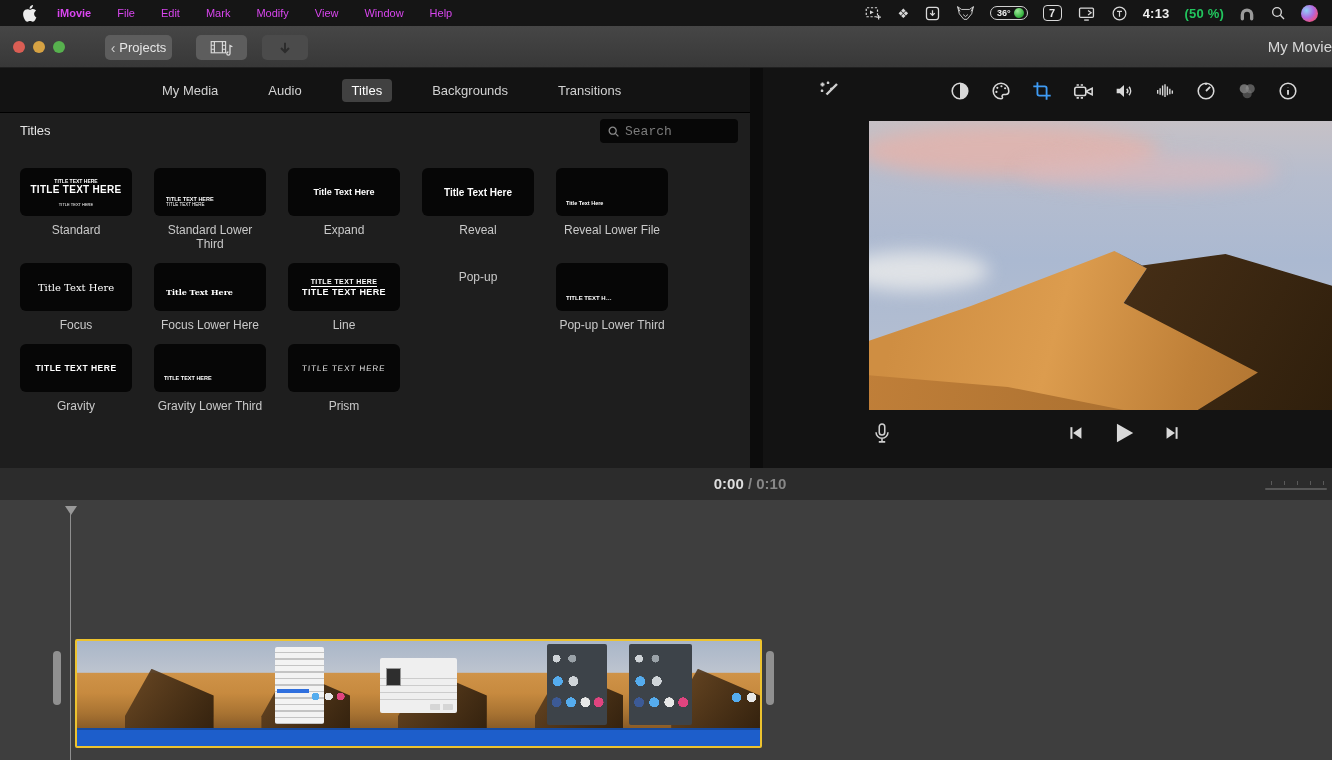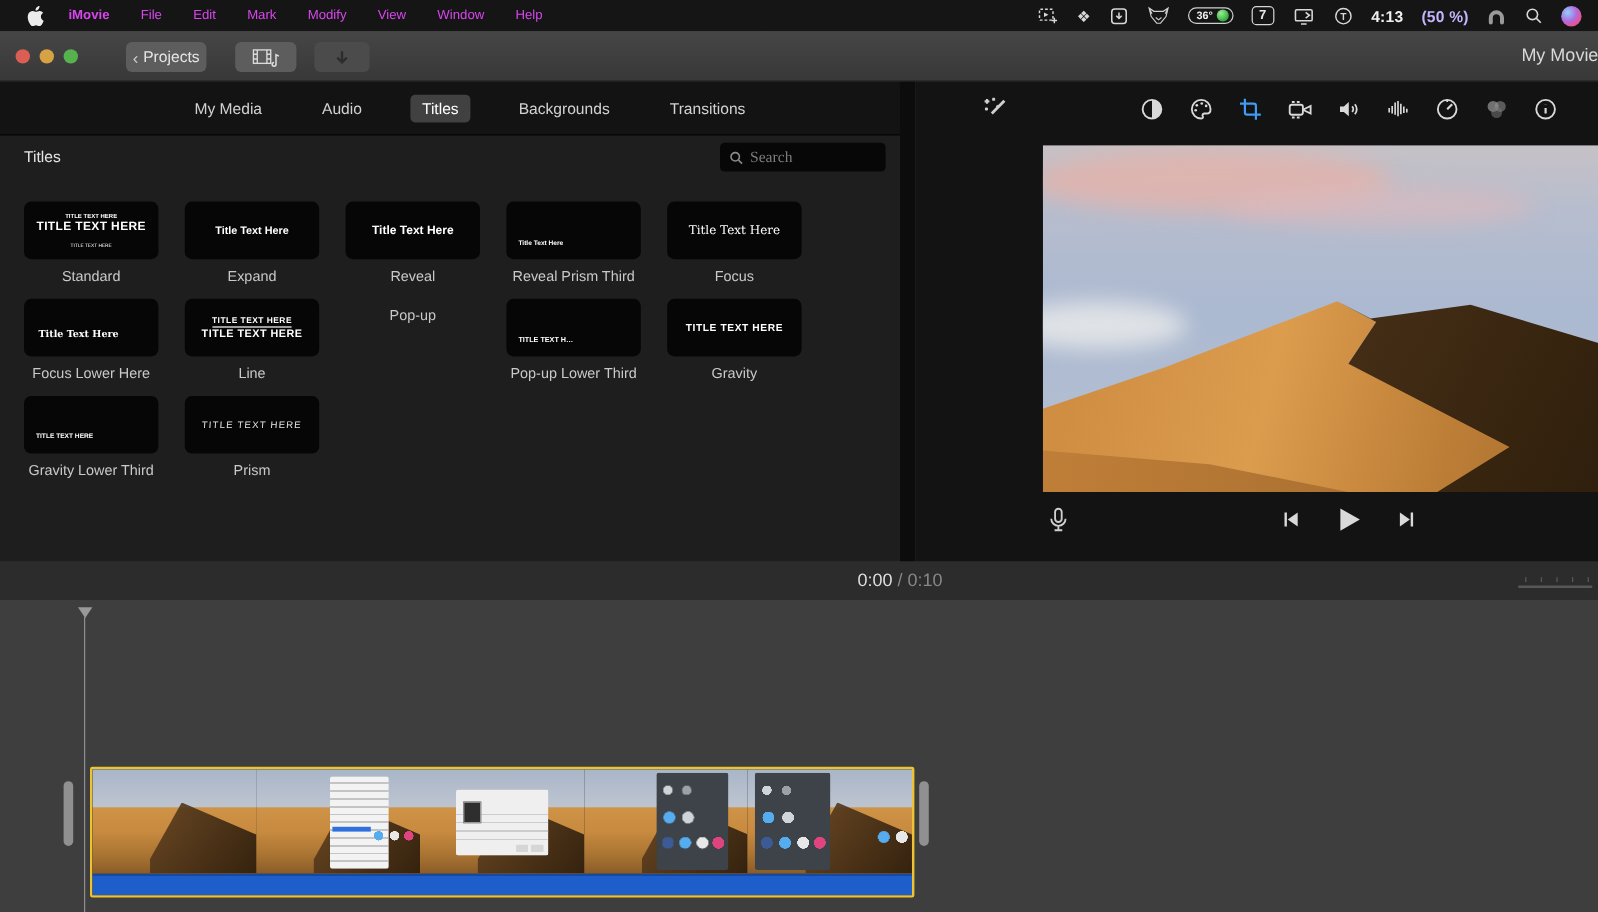--- a/index.html
+++ b/index.html
@@ -10,21 +10,21 @@
   
   .menubar { position:absolute; left:0; top:0; width:1332px; height:26px; background:#151515;
              display:flex; align-items:center; justify-content:space-between; }
   .mb-left { display:flex; align-items:center; gap:0; padding-left:14px; }
   .mb-item { font-size:11px; color:#d946ef; padding:16px 13px; line-height:26px; cursor:default; }
   .mb-app { font-weight:bold; }
   .apple-glyph { width:30px; display:flex; justify-content:center; }
   .mb-right { display:flex; align-items:center; gap:15px; padding-right:14px; }
   .st-ic { display:flex; align-items:center; color:#d8d8d8; }
   .st-text { font-size:13px; color:#f0f0f0; font-weight:bold; letter-spacing:.2px; }
-  .batt { color:#c4b5fd; }
+  .batt { color:#22c55e; }
   .temp-pill { display:flex; align-items:center; gap:3px; border:1.5px solid #cfcfcf; border-radius:9px;
                padding:1px 3px 1px 6px; }
   .temp-pill .t { font-size:9px; font-weight:bold; color:#f0f0f0; }
   .temp-knob { width:10px; height:10px; border-radius:50%;
                background:radial-gradient(circle at 35% 30%, #9fe99a, #2fae3a 70%); }
   .cal-box { width:19px; height:16px; border:1.5px solid #d8d8d8; border-radius:4px;
              font-size:11px; font-weight:bold; color:#e8e8e8; display:flex; align-items:center; justify-content:center; }
   .diamonds { font-size:13px; color:#d8d8d8; }
   .siri { width:17px; height:17px; border-radius:50%;
           background:radial-gradient(circle at 32% 32%, #8fd0f8, #b06ae0 45%, #e8548a 72%, #3a57d0 100%); }
@@ -47,21 +47,21 @@
   .left-panel { position:absolute; left:0; top:68px; width:750px; height:400px; background:#1e1e1e; overflow:hidden; }
   .tabstrip { position:absolute; left:0; top:0; width:750px; height:45px; background:#131313;
               display:flex; align-items:center; gap:30px; padding-left:152px; border-bottom:1px solid #000; }
   .tab { font-size:13px; color:#d2d2d2; padding:4px 10px; border-radius:4px; white-space:nowrap; }
   .tab.sel { background:#414141; color:#fff; }
   .browser-header { position:absolute; left:0; top:45px; width:750px; height:37px; background:#1e1e1e; }
   .bh-label { position:absolute; left:20px; top:10px; font-size:13px; color:#e4e4e4; }
   .searchbox { position:absolute; right:12px; top:6px; width:138px; height:24px; background:#070707;
                border-radius:4px; display:flex; align-items:center; padding:0 7px; gap:5px; }
   .searchbox input { background:transparent; border:none; outline:none; color:#bef264; font-size:13px; width:100px;
-                     font-family:Liberation Serif, serif; }
+                     font-family:Liberation Mono, monospace; }
   .searchbox input::placeholder { color:#7c7c7c; }
 
   .titles-grid { position:absolute; left:20px; top:100px; display:grid;
                  grid-template-columns:repeat(5,112px); column-gap:22px; row-gap:12px; }
   .title-item { width:112px; }
   .thumb { position:relative; width:112px; height:48px; background:#060606; border-radius:6px;
            overflow:hidden; color:#fff; }
   .title-label { margin-top:7px; font-size:12px; line-height:14px; color:#c9c9c9; text-align:center; }
   .pvc { position:absolute; inset:0; display:flex; flex-direction:column; align-items:center; justify-content:center; }
   
@@ -107,21 +107,21 @@
     clip-path:polygon(53% 45%,59% 50%,77% 46%,100% 57%,100% 100%,71% 100%,84% 87%,55% 63%,60% 51%); }
   .dune-fg { position:absolute; inset:0;
     background:linear-gradient(100deg,#c3813a,#9c662a);
     clip-path:polygon(0 100%,0 88%,30% 92%,55% 100%); }
   .playback { position:absolute; left:0; top:348px; width:569px; height:40px; }
   .mic-btn { position:absolute; left:108px; top:6px; }
   .transport { position:absolute; left:303px; top:4px; width:116px; display:flex; align-items:center; justify-content:space-between; }
 
   
   .timecode-strip { position:absolute; left:0; top:468px; width:1332px; height:39px; background:#2c2c2c;
-                    border-bottom:1px solid #242424; }
+                    border-bottom:1px solid #242424;font-weight:bold; }
   .timecode { position:absolute; left:690px; top:7px; width:120px; text-align:center; font-size:15px; }
   .tc-cur { color:#dedede; } .tc-sep,.tc-tot { color:#878787; }
   .zoom-slider { position:absolute; right:5px; top:13px; width:62px; height:12px; }
   .zs-line { position:absolute; left:0; right:0; top:7px; height:2px; background:#575757; border-radius:1px; }
   .zs-tick { position:absolute; top:0; width:1px; height:4px; background:#5a5a5a; }
 
   
   .timeline { position:absolute; left:0; top:500px; width:1332px; height:260px; background:#3e3e3e; }
   .playhead-tri { position:absolute; left:65px; top:6px; width:0; height:0;
                   border-left:6px solid transparent; border-right:6px solid transparent; border-top:9px solid #999; }
@@ -292,20 +292,29 @@
         <div class="thumb t0">
             <div class="pvc">
           <span class="p1">TITLE TEXT HERE</span>
           <span class="p2">TITLE TEXT HERE</span>
           <span class="p3">TITLE TEXT HERE</span>
         </div>
           </div>
         <div class="title-label">Standard</div>
       </div>
       <div class="title-item">
+        <div class="thumb t1">
+            <div class="pvc">
+          <span class="p1">TITLE TEXT HERE</span>
+          <span class="p2">TITLE TEXT HERE</span>
+        </div>
+          </div>
+        <div class="title-label">Standard Lower Third</div>
+      </div>
+      <div class="title-item">
         <div class="thumb t2">
             <div class="pvc">
           <span class="p1">Title Text Here</span>
         </div>
           </div>
         <div class="title-label">Expand</div>
       </div>
       <div class="title-item">
         <div class="thumb t4">
             <div class="pvc">
@@ -313,21 +322,21 @@
         </div>
           </div>
         <div class="title-label">Reveal</div>
       </div>
       <div class="title-item">
         <div class="thumb t5">
             <div class="pvc">
           <span class="p1">Title Text Here</span>
         </div>
           </div>
-        <div class="title-label">Reveal Prism Third</div>
+        <div class="title-label">Reveal Lower File</div>
       </div>
       <div class="title-item">
         <div class="thumb t6">
             <div class="pvc">
           <span class="p1">Title Text Here</span>
         </div>
           </div>
         <div class="title-label">Focus</div>
       </div>
       <div class="title-item">

